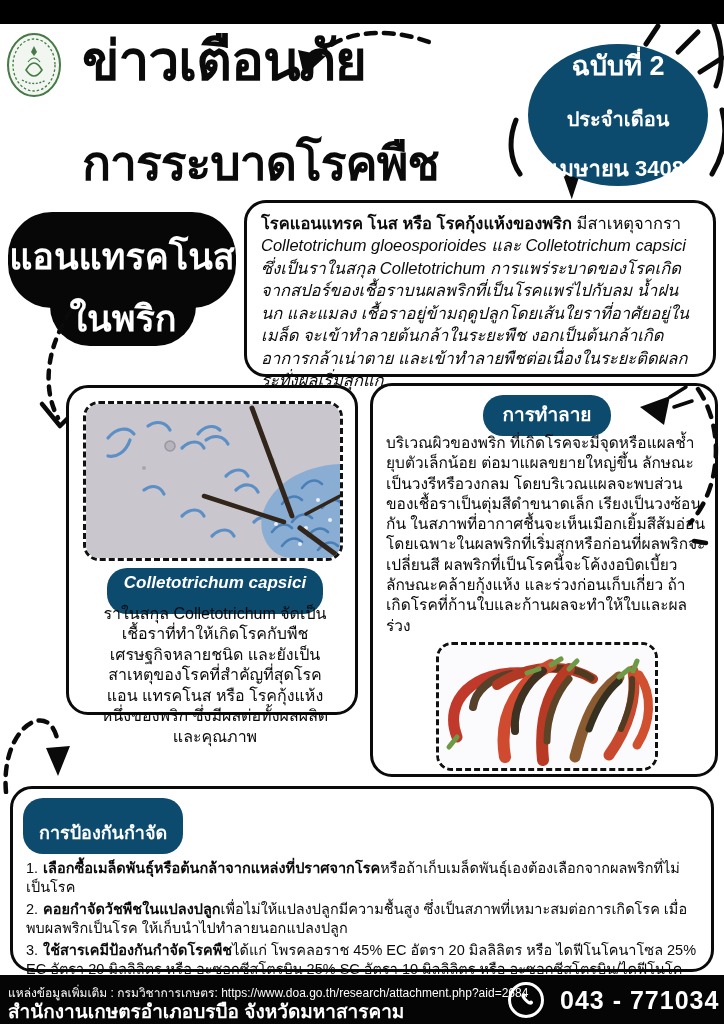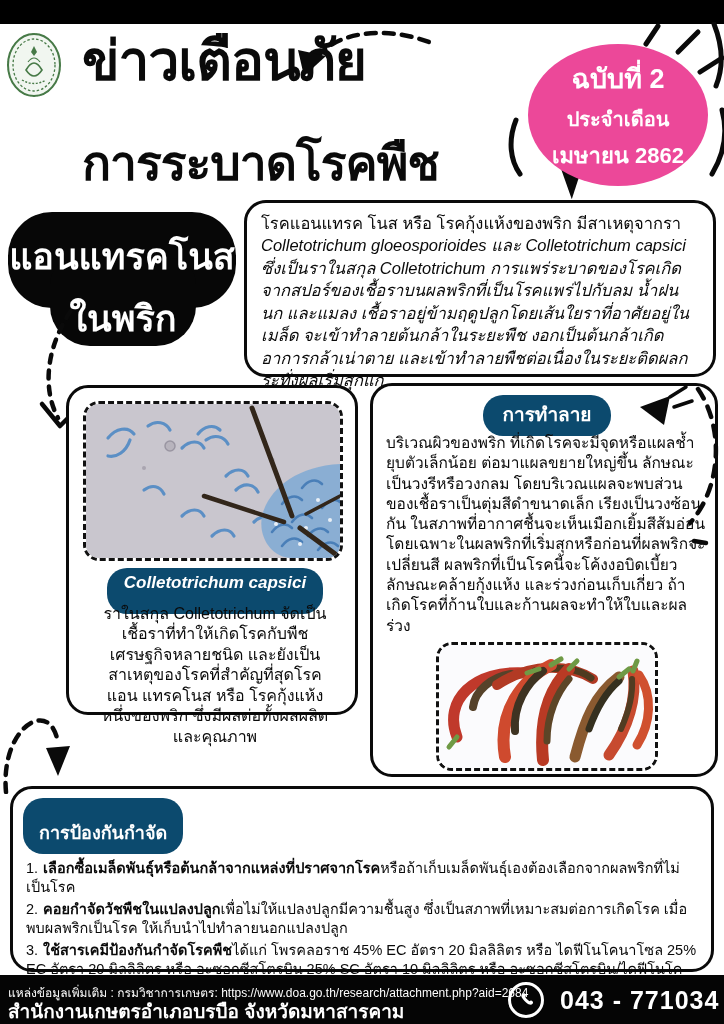--- a/index.html
+++ b/index.html
@@ -6,39 +6,39 @@
   #page{position:relative;width:724px;height:1024px;background:#ffffff;overflow:hidden;
         font-family:"Liberation Sans","DejaVu Sans",sans-serif;color:#0a0a0a;}
   .abs{position:absolute;}
   
   .top-bar{left:0;top:0;width:724px;height:24px;background:#000;}
   
   .title{left:82px;top:34px;width:440px;font-weight:800;font-size:55px;line-height:1.0;
          letter-spacing:-1px;color:#0a0a0a;white-space:nowrap;}
   .title2{left:82px;top:104px;font-size:48px;margin-top:36px;}
   
-  .bubble{left:528px;top:44px;width:180px;height:142px;background:#ec4899;border-radius:50%;
+  .bubble{left:528px;top:44px;width:180px;height:142px;background:#0c4a6e;border-radius:50%;
           display:flex;flex-direction:column;align-items:center;justify-content:center;
-          color:#fff;text-align:center;z-index:3;}
+          color:#fff;text-align:center;z-index:3;gap:13px;}
   .bubble-tail{left:538px;top:160px;width:0;height:0;border-left:14px solid transparent;
                border-right:26px solid #0a0a0a;border-bottom:34px solid transparent;
                transform:rotate(18deg);z-index:2;}
   .bubble .l1{font-size:27px;font-weight:800;}
   .bubble .l2{font-size:20px;font-weight:700;margin-top:3px;}
   .bubble .l3{font-size:22px;font-weight:700;margin-top:3px;}
   
   .blob-a{left:8px;top:212px;width:228px;height:96px;background:#070707;border-radius:44px;}
   .blob-b{left:50px;top:258px;width:146px;height:88px;background:#070707;border-radius:26px 26px 40px 40px;}
   .topic-l1{left:8px;top:228px;width:228px;text-align:center;color:#fff;font-size:36px;font-weight:800;z-index:2;}
   .topic-l2{left:50px;top:290px;width:146px;text-align:center;color:#fff;font-size:36px;font-weight:800;z-index:2;}
   
   .card{border:3px solid #0a0a0a;border-radius:22px;background:#fff;box-sizing:border-box;}
   .intro-card{left:244px;top:200px;width:472px;height:177px;padding:9px 14px;}
   .intro-card p{margin:0;font-size:16.5px;line-height:1.36;}
-  .intro-card .lead{font-weight:400;}
+  .intro-card .lead{font-weight:700;}
   .intro-card .it{font-style:italic;}
   .pathogen-card{left:66px;top:385px;width:292px;height:330px;}
   .damage-card{left:370px;top:383px;width:348px;height:394px;}
   .prevention-card{left:10px;top:786px;width:704px;height:186px;}
   
   .photo{border:3px dashed #111;border-radius:16px;overflow:hidden;background:#fff;box-sizing:border-box;}
   .micro-photo{left:14px;top:13px;width:260px;height:160px;}
   .chili-photo{left:63px;top:256px;width:222px;height:129px;}
   .photo svg{display:block;}
   
@@ -87,21 +87,21 @@
     </svg>
   </div>
 
   <div class="abs title">ข่าวเตือนภัย</div>
   <div class="abs title title2">การระบาดโรคพืช</div>
 
   <div class="abs bubble-tail"></div>
   <div class="abs bubble">
     <div class="l1">ฉบับที่ 2</div>
     <div class="l2">ประจำเดือน</div>
-    <div class="l3">เมษายน 2862</div>
+    <div class="l3">เมษายน 3408</div>
   </div>
 
   <div class="abs deco" style="left:500px;top:22px;width:224px;height:190px;z-index:1;">
     <svg width="224" height="190" viewBox="0 0 224 190">
       <g stroke="#0a0a0a" stroke-width="5" stroke-linecap="round" fill="none">
         <path d="M16,98 C8,118 10,138 20,152"></path>
         <path d="M146,22 L158,4"></path>
         <path d="M178,30 L198,10"></path>
         <path d="M200,50 L222,36"></path>
         <path d="M212,152 C224,132 228,110 222,88"></path>

